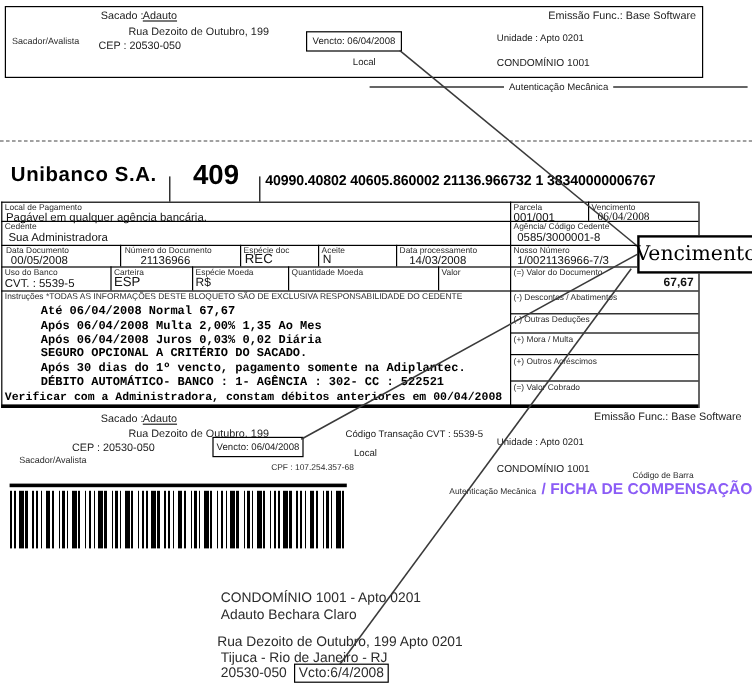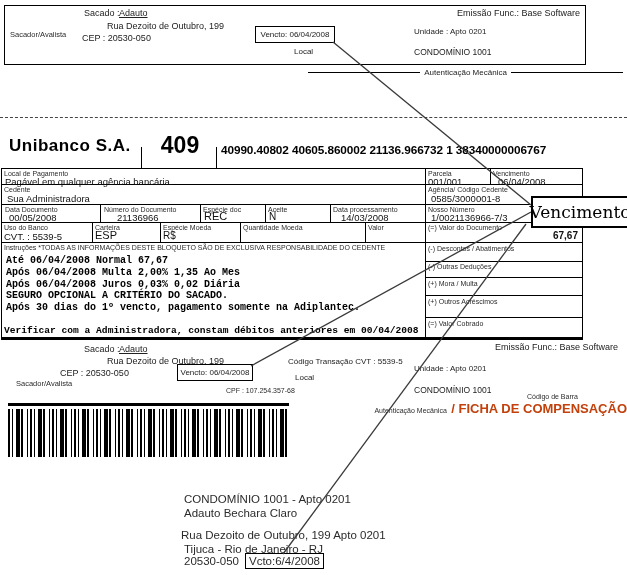--- a/index.html
+++ b/index.html
@@ -35,21 +35,21 @@
       #000 8px,#000 12px,#fff 12px,#fff 13px,
       #000 13px,#000 15px,#fff 15px,#fff 19px,
       #000 19px,#000 20px,#fff 20px,#fff 22px);}
   .autline{display:flex;align-items:center;}
   .autline .seg{flex:1;height:1px;background:#000;}
   .autline span{padding:0 4px;}
   svg.overlay{position:absolute;left:0;top:0;z-index:4;pointer-events:none;}
   .venc-annot{position:absolute;left:531px;top:196px;width:94px;height:28px;
     border:2px solid #000;background:#fff;z-index:5;display:flex;
     align-items:center;justify-content:center;font-size:17px;color:#000;}
-  .instr-lines div{height:11.8px;}
+  .instr-lines div{height:11.8px;margin-left:28px;}
 </style>
 </head>
 <body>
 
 <div id="sheet">
 
   <div class="box" style="left:4px;top:5px;width:580px;height:58px;"></div>
   <span class="abs t9" style="left:84px;top:8px;">Sacado :</span>
   <span class="abs t9 u" style="left:119px;top:8px;">Adauto</span>
   <span class="abs t9" style="left:107px;top:21px;">Rua Dezoito de Outubro, 199</span>
@@ -122,27 +122,28 @@
   <span class="abs t7" style="left:243px;top:224px;">Quantidade Moeda</span>
   <span class="abs t7" style="left:368px;top:224px;">Valor</span>
 
   <span class="abs t7" style="left:4px;top:244px;">Instruções *TODAS AS INFORMAÇÕES DESTE BLOQUETO SÃO DE EXCLUSIVA RESPONSABILIDADE DO CEDENTE</span>
   <div class="abs mono instr-lines" style="left:6px;top:255px;">
     <div>Até 06/04/2008 Normal  67,67</div>
     <div>Após 06/04/2008 Multa 2,00% 1,35 Ao Mes</div>
     <div>Após 06/04/2008 Juros 0,03% 0,02 Diária</div>
     <div>SEGURO OPCIONAL A CRITÉRIO DO SACADO.</div>
     <div>Após 30 dias do 1º vencto, pagamento somente na Adiplantec.</div>
+    <div>DÉBITO AUTOMÁTICO- BANCO : 1- AGÊNCIA : 302- CC : 522521</div>
   </div>
   <span class="abs mono" style="left:4px;top:325px;font-size:9.6px;">Verificar com a Administradora, constam débitos anteriores em 00/04/2008</span>
 
   <span class="abs t7" style="left:428px;top:170px;">Parcela</span>
   <span class="abs t95" style="left:428px;top:176px;">001/001</span>
   <span class="abs t7" style="left:493px;top:170px;">Vencimento</span>
-  <span class="abs t95" style="left:498px;top:176px;">06/04/2008</span>
+  <span class="abs t95" style="left:498px;top:176px;font-family:Liberation Serif, serif;">06/04/2008</span>
   <span class="abs t7" style="left:428px;top:186px;">Agência/ Código Cedente</span>
   <span class="abs t95" style="left:431px;top:193px;">0585/3000001-8</span>
   <span class="abs t7" style="left:428px;top:206px;">Nosso Número</span>
   <span class="abs t95" style="left:431px;top:212px;text-align:center;">1/0021136966-7/3</span>
   <span class="abs t7" style="left:428px;top:224px;">(=) Valor do Documento</span>
   <span class="abs t10 b right" style="left:500px;top:230px;width:78px;">67,67</span>
   <span class="abs t7" style="left:428px;top:245px;">(-) Descontos / Abatimentos</span>
   <span class="abs t7" style="left:428px;top:263px;">(-) Outras Deduções</span>
   <span class="abs t7" style="left:428px;top:280px;">(+) Mora / Multa</span>
   <span class="abs t7" style="left:428px;top:298px;">(+) Outros Acréscimos</span>
@@ -160,21 +161,21 @@
   <span class="abs t7" style="left:226px;top:387px;">CPF : 107.254.357-68</span>
   <span class="abs t8" style="left:414px;top:364px;">Unidade : Apto 0201</span>
   <span class="abs t85" style="left:414px;top:385px;">CONDOMÍNIO 1001</span>
   <span class="abs t7" style="left:527px;top:393px;">Código de Barra</span>
 
   <div class="hline" style="left:8px;top:403px;width:281px;height:3px;"></div>
   <div class="barcode"></div>
 
   <div class="abs right" style="left:330px;top:399px;width:297px;">
     <span class="t7">Autenticação Mecânica</span>
-    <span class="b" style="font-size:13px;color:#c2410c;">/ FICHA DE COMPENSAÇÃO</span>
+    <span class="b" style="font-size:13px;color:#8b5cf6;">/ FICHA DE COMPENSAÇÃO</span>
   </div>
 
   <span class="abs t115" style="left:184px;top:493px;">CONDOMÍNIO 1001 - Apto 0201</span>
   <span class="abs t115" style="left:184px;top:507px;">Adauto Bechara Claro</span>
   <span class="abs t115" style="left:181px;top:529px;">Rua Dezoito de Outubro, 199  Apto 0201</span>
   <span class="abs t115" style="left:184px;top:543px;">Tijuca - Rio de Janeiro - RJ</span>
   <span class="abs t115" style="left:184px;top:555px;">20530-050</span>
   <span class="abs t115" style="left:245px;top:553px;border:1px solid #000;padding:0 3px;height:14px;line-height:14px;">Vcto:6/4/2008</span>
 
   <svg class="overlay" width="627" height="575" viewBox="0 0 627 575">

